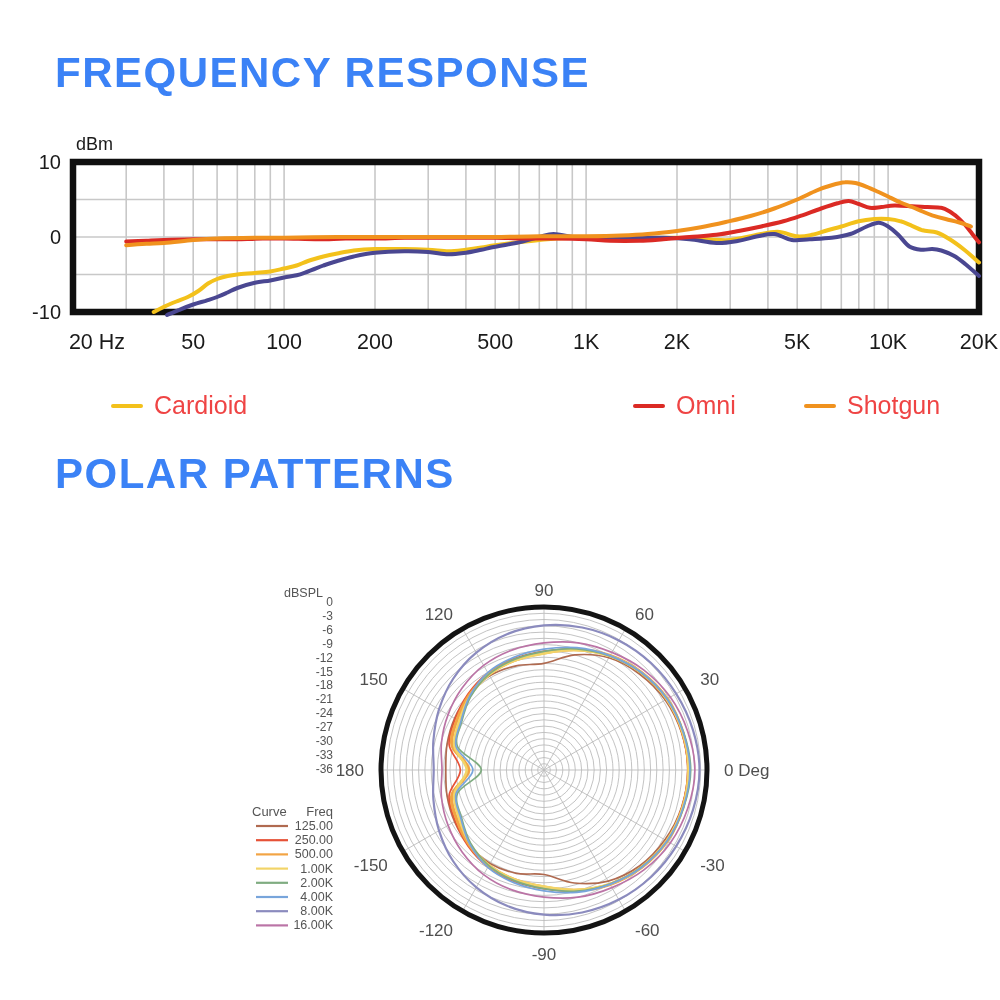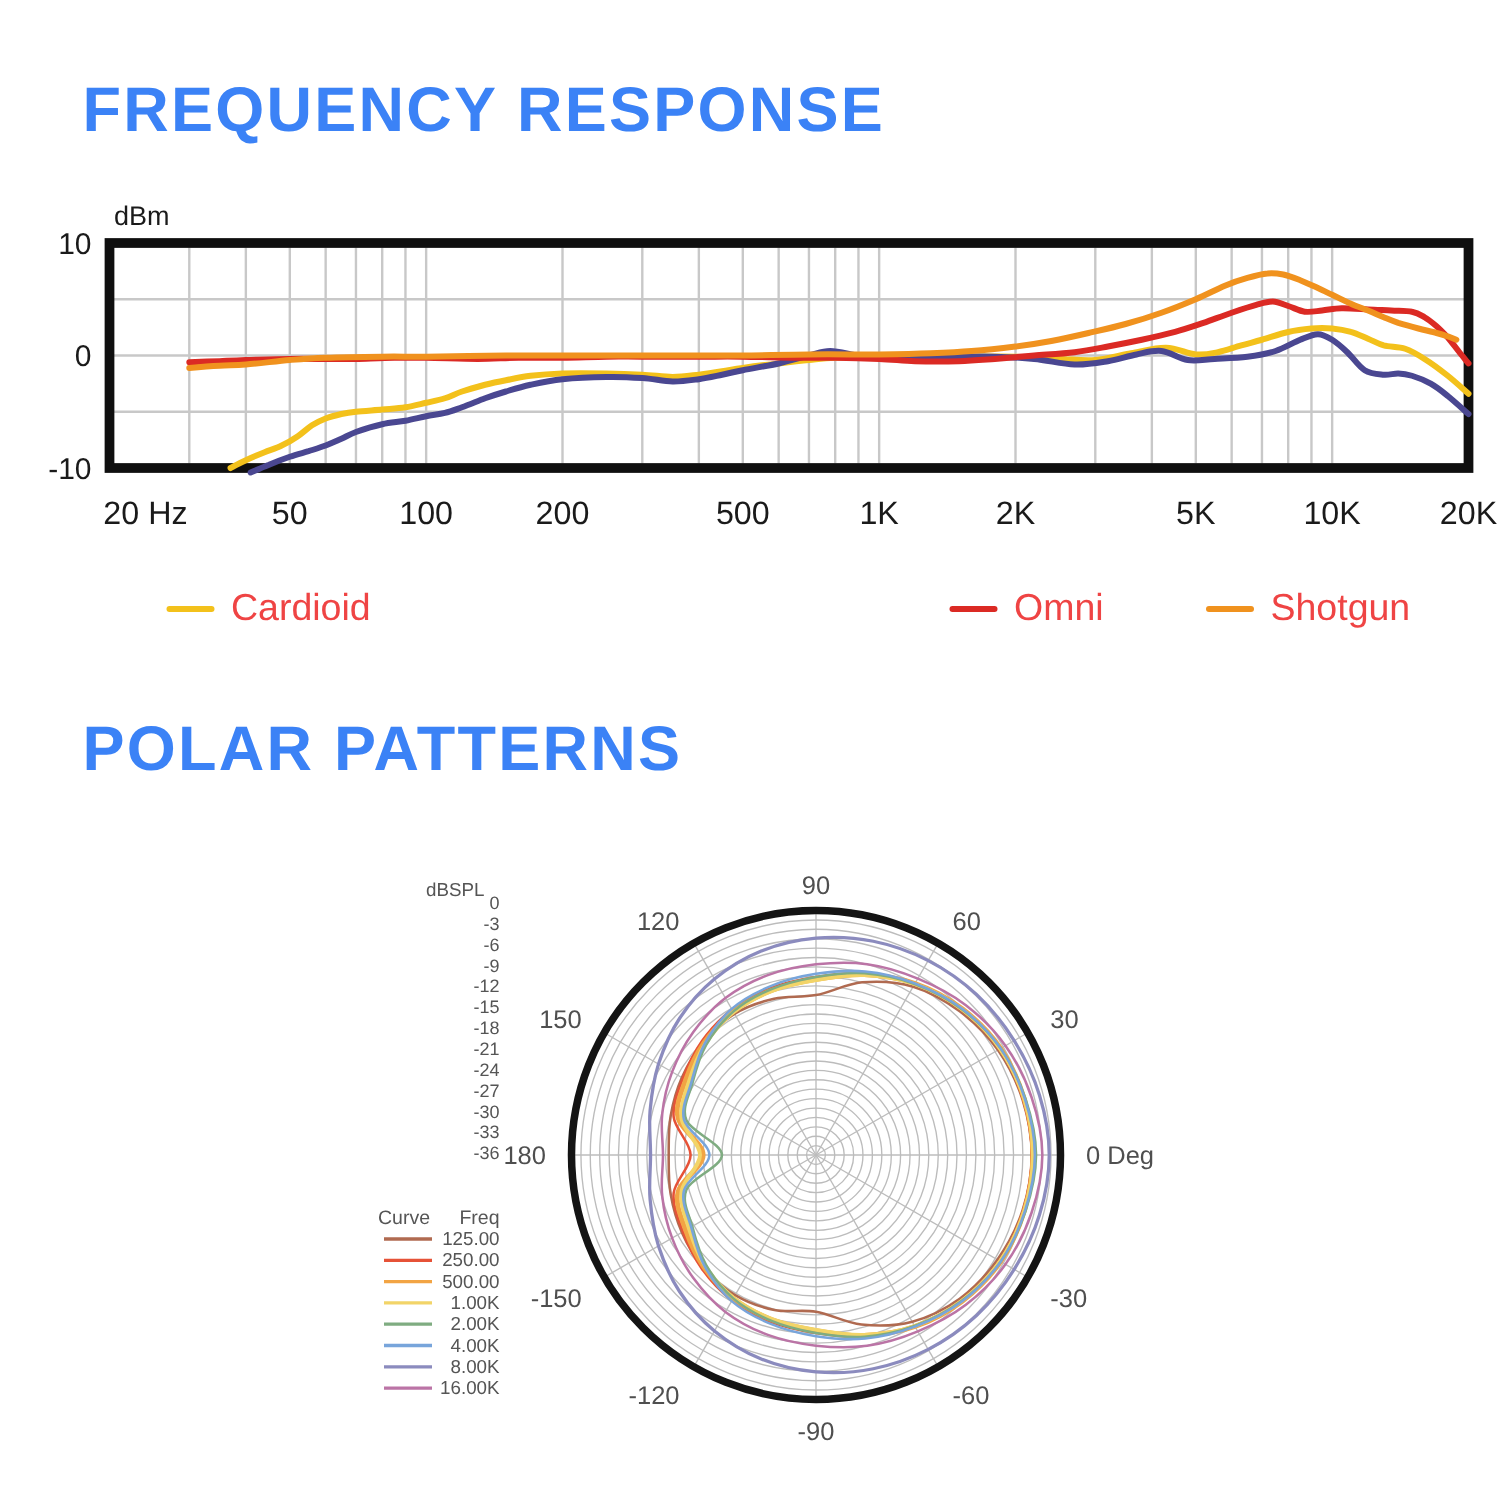--- a/index.html
+++ b/index.html
@@ -4,21 +4,21 @@
 <style>
   html,body{margin:0;padding:0;background:#ffffff;}
   body{width:1000px;height:1000px;font-family:"Liberation Sans",sans-serif;}
   .page{position:relative;width:1000px;height:1000px;background:#ffffff;overflow:hidden;}
   .big-title{
     position:absolute;left:55px;margin:0;
     font-size:42px;font-weight:900;letter-spacing:1.5px;color:#3b82f6;
     font-family:"Liberation Sans",sans-serif;line-height:1;
   }
   #fr-title{top:52px;}
-  #polar-title{top:478px;}
+  #polar-title{top:453px;}
   svg.chart{position:absolute;left:0;}
   #fr-svg{top:125px;width:1000px;height:245px;}
   #polar-svg{top:530px;width:1000px;height:470px;}
   .fr-legend-item{
     position:absolute;top:391px;display:flex;align-items:center;
     font-size:25px;color:#ef4444;
   }
   .fr-dash{display:inline-block;width:32px;height:4px;border-radius:2px;margin-right:11px;}
   text{font-family:"Liberation Sans",sans-serif;}
 </style>

